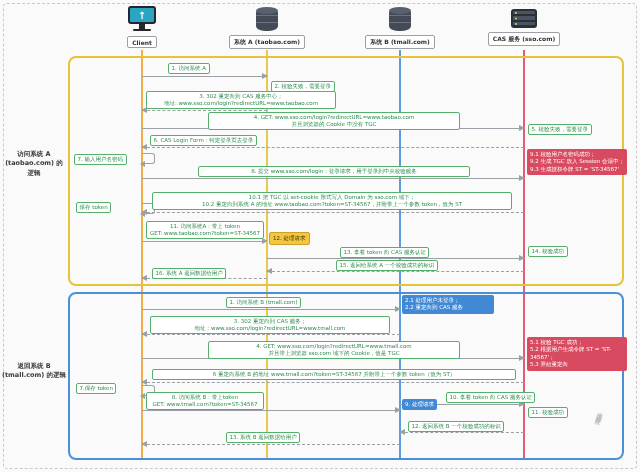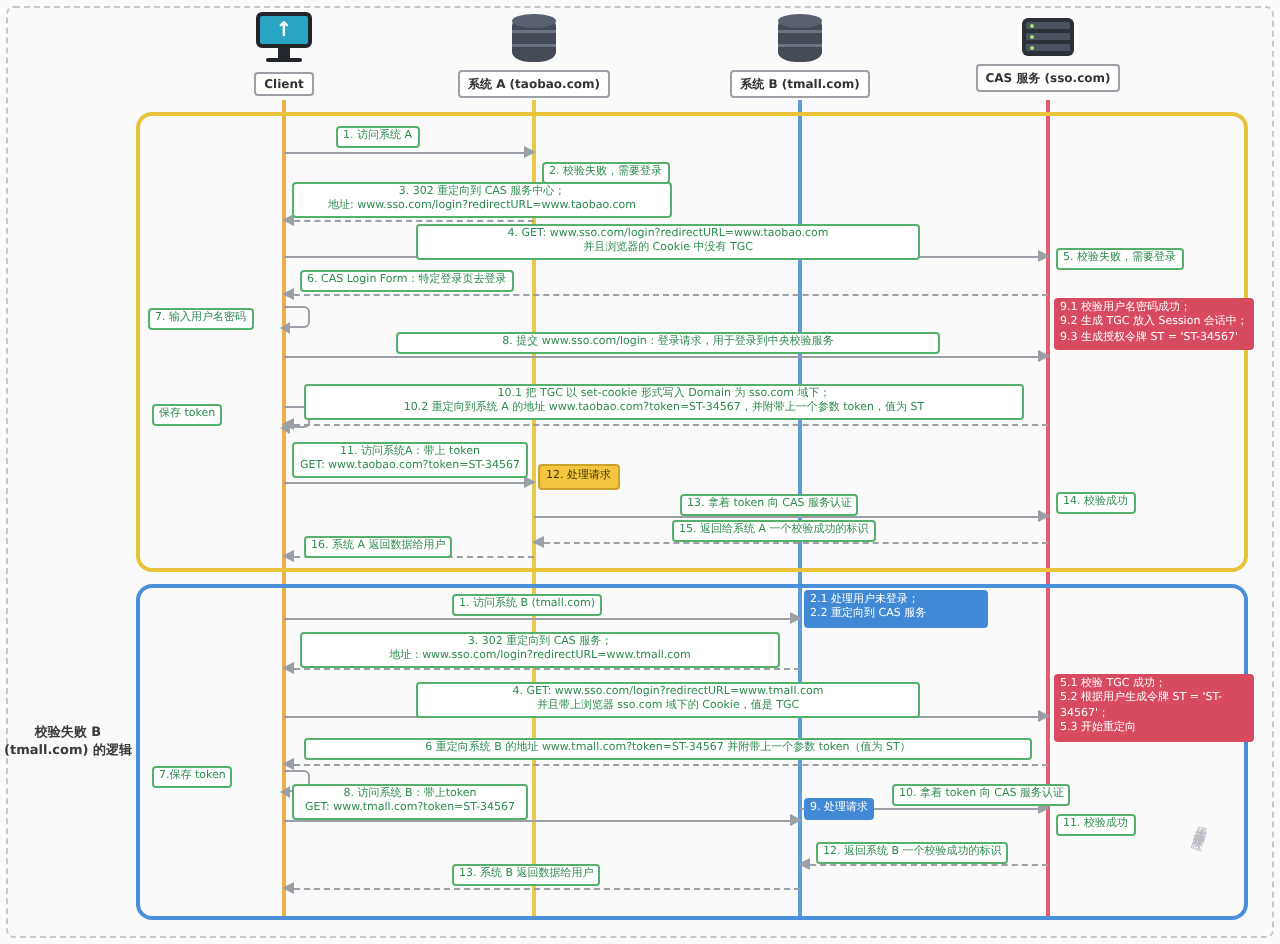--- a/index.html
+++ b/index.html
@@ -71,21 +71,23 @@
     <div class="actor-label">CAS 服务 (sso.com)</div>
   </div>
 
   <div class="life" style="left:141px;background:#f0a532"></div>
   <div class="life" style="left:266px;background:#e6c339"></div>
   <div class="life" style="left:399px;background:#4a90d9"></div>
   <div class="life" style="left:523px;background:#e04a62"></div>
 
   <div class="frame frame-a"></div>
   <div class="frame frame-b"></div>
-  <div class="frame-label" style="top:362px">校验失败 B
+  <div class="frame-label" style="top:150px">访问系统 A
+(taobao.com) 的逻辑</div>
+  <div class="frame-label" style="top:362px">返回系统 B
 (tmall.com) 的逻辑</div>
 
   <div class="msg nw" style="left:168px;top:63px">1. 访问系统 A</div>
   <div class="ar r" style="left:142px;top:76px;width:125px"></div>
 
   <div class="msg nw" style="left:271px;top:81px">2. 校验失败，需要登录</div>
 
   <div class="msg" style="left:146px;top:91px;width:190px">3. 302 重定向到 CAS 服务中心；
 地址: www.sso.com/login?redirectURL=www.taobao.com</div>
   <div class="ar l dash" style="left:142px;top:110px;width:125px"></div>

